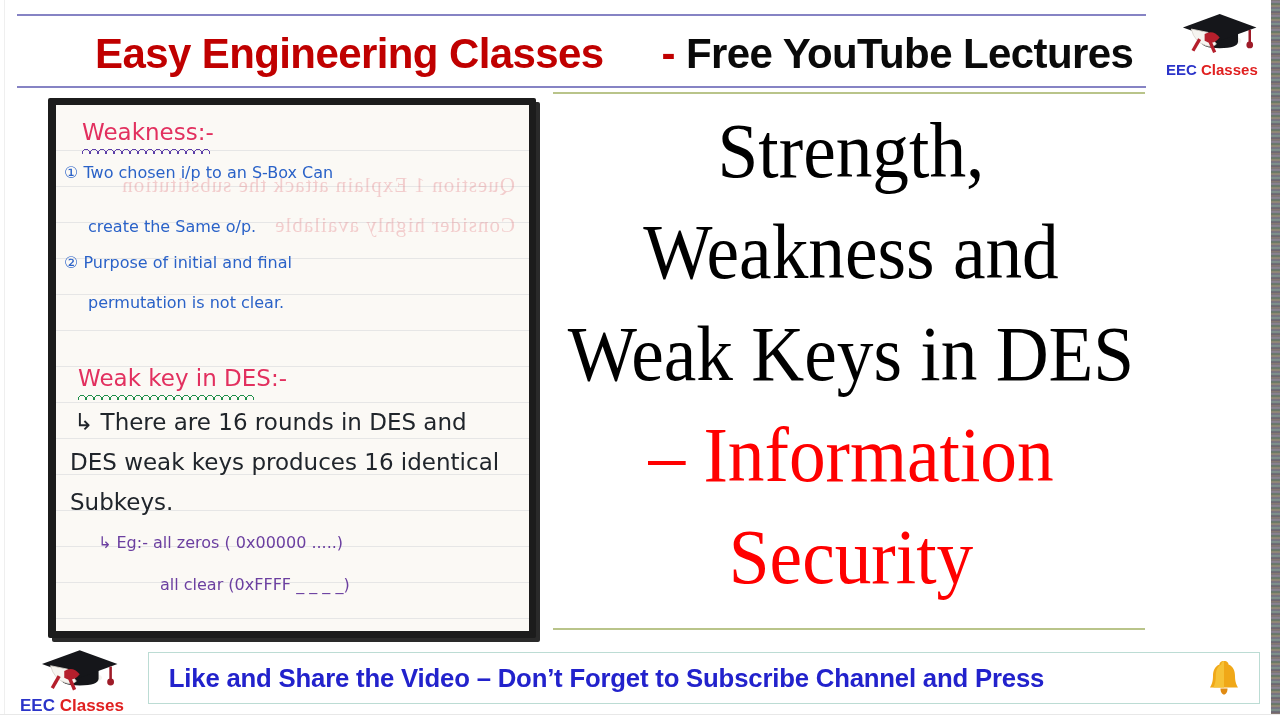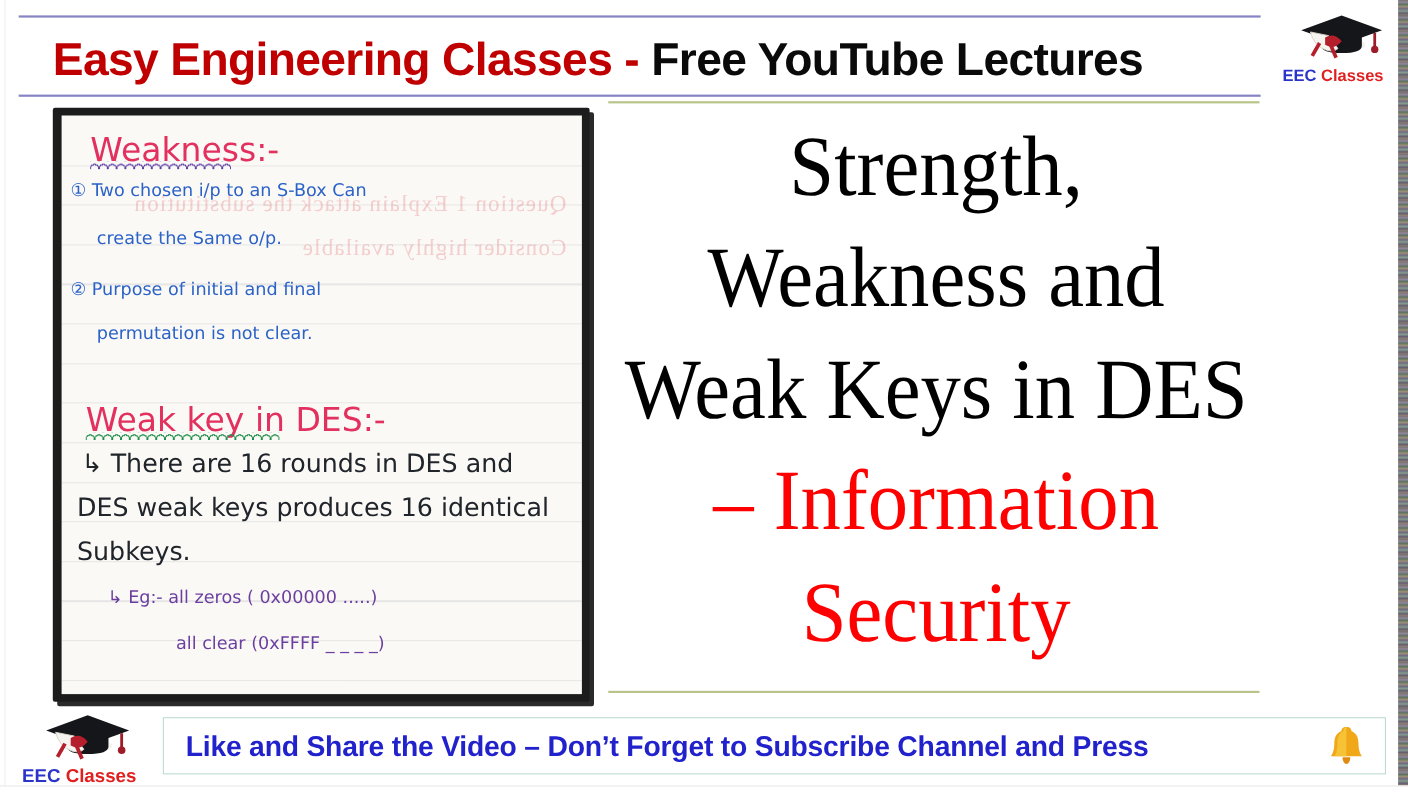--- a/index.html
+++ b/index.html
@@ -50,21 +50,21 @@
   .hdr-title {
     position: absolute; left: 48px; top: 26px; width: 1090px; height: 56px;
     line-height: 56px;
     font-family: "Liberation Sans", sans-serif;
     font-weight: 700;
     font-size: 42px;
     letter-spacing: -0.6px;
     white-space: nowrap;
     color: #0a0a0a;
   }
-  .hdr-title .red { color: #c00000; }
+  .hdr-title .red { color: #c00000; margin-left: 47px; }
 
   
   .logo-top {
     position: absolute; left: 1166px; top: 4px; width: 104px; height: 74px;
   }
   .logo-bottom {
     position: absolute; left: 20px; top: 640px; width: 116px; height: 76px;
   }
   .logo-cap { position: absolute; left: 0; top: 0; width: 100%; height: 70%; }
   .logo-text {
@@ -120,21 +120,21 @@
     box-sizing: border-box;
     filter: blur(0.4px);
   }
   .hw {
     position: absolute;
     font-family: "DejaVu Sans", sans-serif;
     white-space: nowrap;
   }
   .hw-head {
     color: #e2305f;
-    font-size: 30px;
+    font-size: 23px;
     font-weight: 400;
   }
   .hw-blue {
     color: #2a62c8;
     font-size: 16px;
   }
   .hw-dark {
     color: #20252b;
     font-size: 23px;
   }
@@ -242,21 +242,21 @@
   <div class="note-shadow"></div>
   <div class="note">
     <div class="paper">
       <div class="paper-rules"></div>
       <div class="paper-bleed">Question 1 Explain attack the substitution Consider highly available</div>
 
       <div class="hw hw-head" style="left:26px; top:14px;">Weakness:-</div>
       <div class="squiggle-purple" style="left:26px; top:42px; width:128px;"></div>
 
       <div class="hw hw-blue" style="left:8px; top:58px;">① Two chosen i/p to an S-Box Can</div>
-      <div class="hw hw-blue" style="left:32px; top:102px;">create the Same o/p.</div>
+      <div class="hw hw-blue" style="left:32px; top:112px;">create the Same o/p.</div>
       <div class="hw hw-blue" style="left:8px; top:148px;">② Purpose of initial and final</div>
       <div class="hw hw-blue" style="left:32px; top:188px;">permutation is not clear.</div>
 
       <div class="hw hw-head" style="left:22px; top:260px;">Weak key in DES:-</div>
       <div class="squiggle-green" style="left:22px; top:288px; width:176px;"></div>
 
       <div class="hw hw-dark" style="left:18px; top:304px;">↳ There are 16 rounds in DES and</div>
       <div class="hw hw-dark" style="left:14px; top:344px;">DES weak keys produces 16 identical</div>
       <div class="hw hw-dark" style="left:14px; top:384px;">Subkeys.</div>
 

